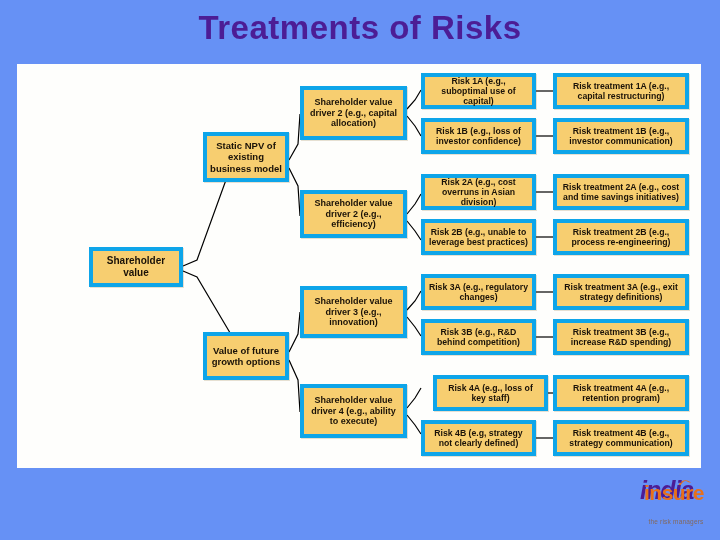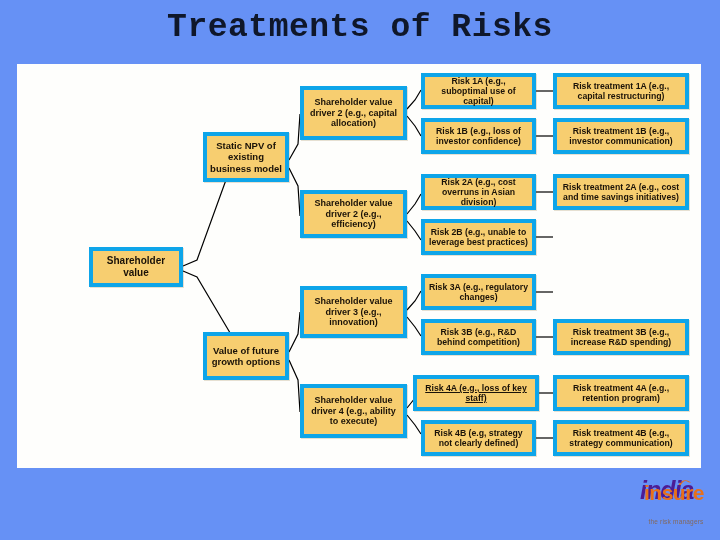--- a/index.html
+++ b/index.html
@@ -22,24 +22,23 @@
     height: 540px;
   }
   #slide-title {
     position: absolute;
     left: 0;
     top: 8px;
     width: 720px;
     text-align: center;
     font-size: 33px;
     font-weight: bold;
-    color: #0f172a;
+    color: #4c1d95;
     letter-spacing: 0.5px;
     line-height: 40px;
-    font-family: Liberation Mono, monospace;
   }
   #canvas {
     position: absolute;
     left: 17px;
     top: 64px;
     width: 684px;
     height: 404px;
     background: #FEFEFC;
   }
   svg#connectors {
@@ -203,35 +202,41 @@
     </div>
     <div class="node lvl4" style="left:404px; top:155px; width:115px; height:36px;">
       <span>Risk 2B (e.g., unable to leverage best practices)</span>
     </div>
     <div class="node lvl4" style="left:404px; top:210px; width:115px; height:36px;">
       <span>Risk 3A (e.g., regulatory changes)</span>
     </div>
     <div class="node lvl4" style="left:404px; top:255px; width:115px; height:36px;">
       <span>Risk 3B (e.g., R&amp;D behind competition)</span>
     </div>
-    <div class="node lvl4" style="left:396px; top:311px; width:126px; height:36px;text-decoration:underline;">
+    <div class="node lvl4" style="left:416px; top:311px; width:115px; height:36px;">
       <span>Risk 4A (e.g., loss of key staff)</span>
     </div>
     <div class="node lvl4" style="left:404px; top:356px; width:115px; height:36px;">
       <span>Risk 4B (e.g, strategy not clearly defined)</span>
     </div>
 
     <div class="node lvl5" style="left:536px; top:9px; width:136px; height:36px;">
       <span>Risk treatment 1A (e.g., capital restructuring)</span>
     </div>
     <div class="node lvl5" style="left:536px; top:54px; width:136px; height:36px;">
       <span>Risk treatment 1B (e.g., investor communication)</span>
     </div>
     <div class="node lvl5" style="left:536px; top:110px; width:136px; height:36px;">
       <span>Risk treatment 2A (e.g., cost and time savings initiatives)</span>
+    </div>
+    <div class="node lvl5" style="left:536px; top:155px; width:136px; height:36px;">
+      <span>Risk treatment 2B (e.g., process re-engineering)</span>
+    </div>
+    <div class="node lvl5" style="left:536px; top:210px; width:136px; height:36px;">
+      <span>Risk treatment 3A (e.g., exit strategy definitions)</span>
     </div>
     <div class="node lvl5" style="left:536px; top:255px; width:136px; height:36px;">
       <span>Risk treatment 3B (e.g., increase R&amp;D spending)</span>
     </div>
     <div class="node lvl5" style="left:536px; top:311px; width:136px; height:36px;">
       <span>Risk treatment 4A (e.g., retention program)</span>
     </div>
     <div class="node lvl5" style="left:536px; top:356px; width:136px; height:36px;">
       <span>Risk treatment 4B (e.g., strategy communication)</span>
     </div>

